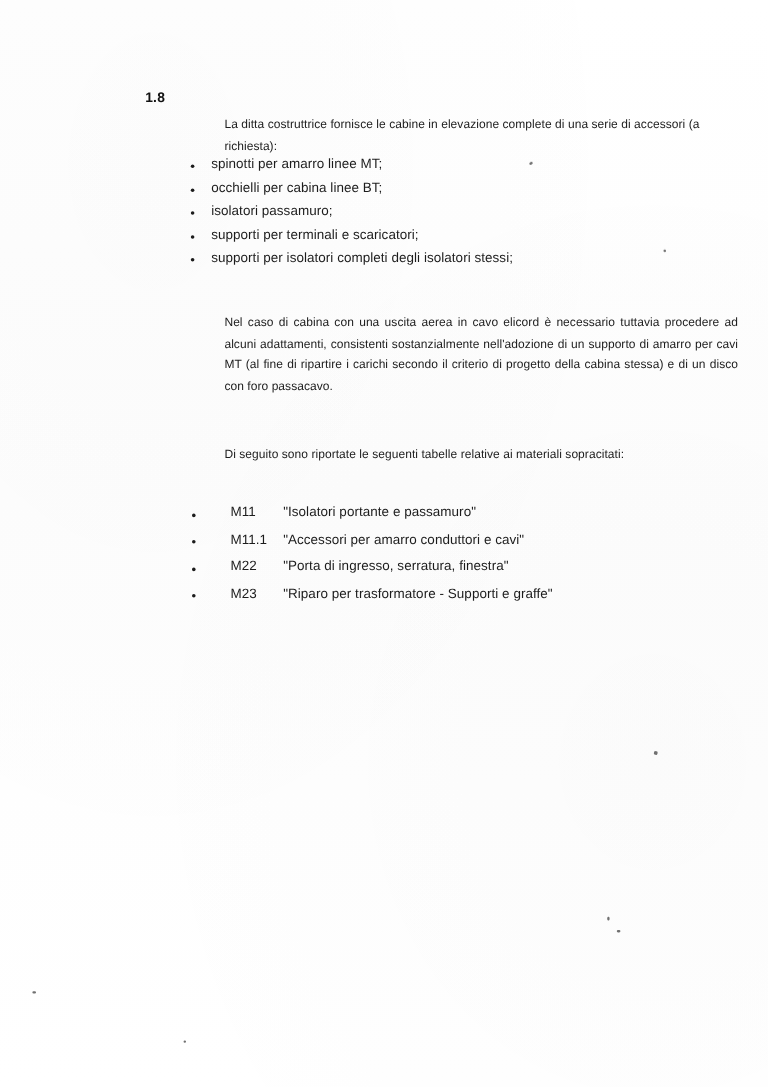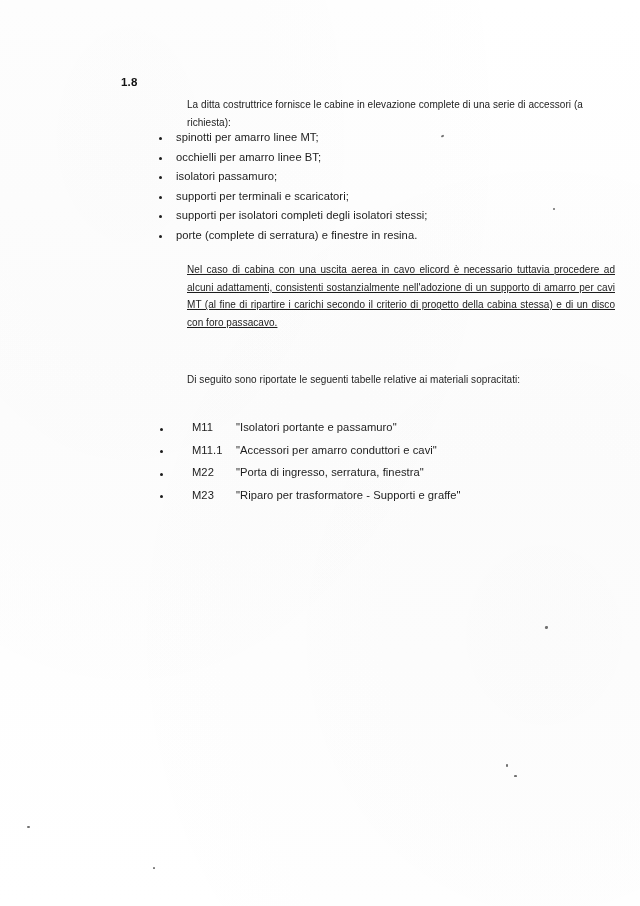--- a/index.html
+++ b/index.html
@@ -72,21 +72,21 @@
     font-size: 10px;
     line-height: 17.6px;
     text-align: justify;
     letter-spacing: 0.05px;
     color: #1c1c1c;
     margin-left: 32px;
   }
   .para.no-justify { text-align: left; }
 
   .para-intro { top: 96px; }
-  .para-cavo  { top: 261px; text-decoration: underline; }
+  .para-cavo  { top: 261px; }
   .para-tab   { top: 371px; }
 
   
   .bullets {
     position: absolute;
     left: 0;
     width: 640px;
   }
   .bullets-accessori { top: 131px; }
   .bullets-tabelle   { top: 421px; }
@@ -163,37 +163,33 @@
 
     <div class="para para-intro no-justify">La ditta costruttrice fornisce le cabine in elevazione complete di una serie di accessori (a richiesta):</div>
 
     <div class="bullets bullets-accessori">
       <div class="bullet-row">
         <span class="bullet-dot"></span>
         <span class="bullet-text">spinotti per amarro linee MT;</span>
       </div>
       <div class="bullet-row">
         <span class="bullet-dot"></span>
-        <span class="bullet-text">occhielli per amarro linee BT;</span>
+        <span class="bullet-text">occhielli per cabina linee BT;</span>
       </div>
       <div class="bullet-row">
         <span class="bullet-dot"></span>
         <span class="bullet-text">isolatori passamuro;</span>
       </div>
       <div class="bullet-row">
         <span class="bullet-dot"></span>
         <span class="bullet-text">supporti per terminali e scaricatori;</span>
       </div>
       <div class="bullet-row">
         <span class="bullet-dot"></span>
         <span class="bullet-text">supporti per isolatori completi degli isolatori stessi;</span>
-      </div>
-      <div class="bullet-row">
-        <span class="bullet-dot"></span>
-        <span class="bullet-text">porte (complete di serratura) e finestre in resina.</span>
       </div>
     </div>
 
     <div class="para para-cavo">Nel caso di cabina con una uscita aerea in cavo elicord è necessario tuttavia procedere ad alcuni adattamenti, consistenti sostanzialmente nell'adozione di un supporto di amarro per cavi MT (al fine di ripartire i carichi secondo il criterio di progetto della cabina stessa) e di un disco con foro passacavo.</div>
 
     <div class="para para-tab">Di seguito sono riportate le seguenti tabelle relative ai materiali sopracitati:</div>
 
     <div class="bullets bullets-tabelle">
       <div class="bullet-row">
         <span class="bullet-dot"></span>

